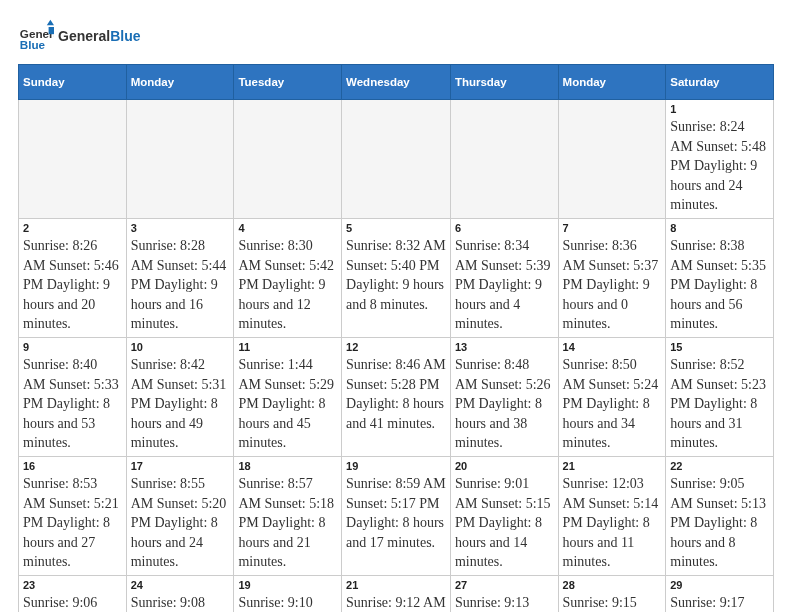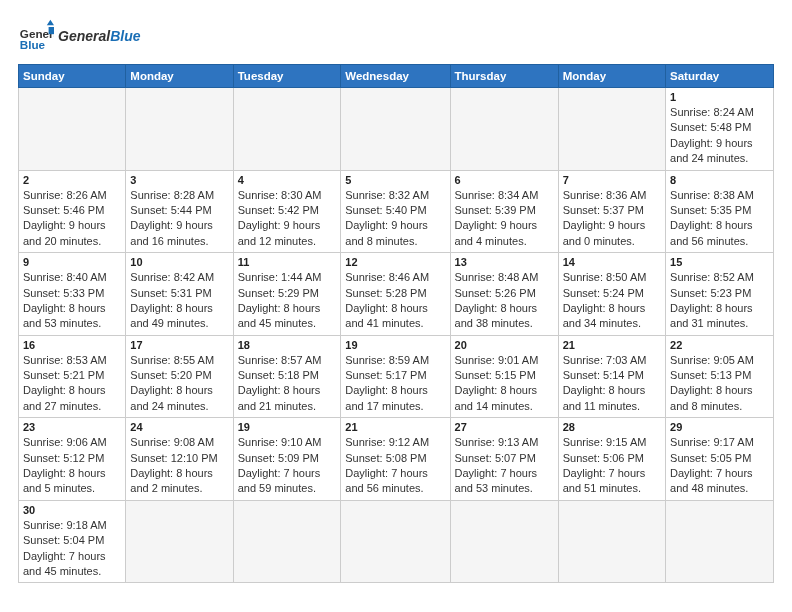--- a/index.html
+++ b/index.html
@@ -45,21 +45,21 @@
     .calendar {
       width: 100%;
       border-collapse: collapse;
       border: 1px solid #bbb;
     }
     .calendar th {
       background-color: #2e74c0;
       color: #fff;
       font-size: 11.5px;
       font-weight: bold;
-      padding: 5px 4px;
+      padding: 11px 4px;
       text-align: left;
       border: 1px solid #2060a0;
     }
     .calendar td {
       vertical-align: top;
       font-size: 9.5px;
       color: #333;
       padding: 3px 4px;
       border: 1px solid #ccc;
       width: 113px;
@@ -70,42 +70,43 @@
       background: #f5f5f5;
     }
     .day-num {
       font-size: 11px;
       font-weight: bold;
       color: #222;
       display: block;
       margin-bottom: 2px;
     }
     .day-info {
-      font-size: 11px;
+      font-size: 14px;
       color: #333;
       line-height: 1.4;
+      font-family: Liberation Serif, serif;
     }
     .last-row td {
       height: 60px;
     }
   </style>
 </head>
 <body>
 
 <div class="page">
   <div class="header">
     <div class="logo">
       <svg class="logo-icon" viewBox="0 0 40 40">
         <text x="2" y="22" font-size="13" font-weight="bold" fill="#333">General</text>
         <text x="2" y="34" font-size="13" font-weight="bold" fill="#1a6eb5">Blue</text>
         <polygon points="32,8 40,8 36,2" fill="#1a6eb5"></polygon>
         <polygon points="34,10 40,10 40,18 34,18" fill="#1a6eb5"></polygon>
       </svg>
       <div>
-        <div style="font-size:14px;color:#333;font-weight:bold;line-height:1.2;font-style:italic;">
+        <div style="font-size:14px;color:#333;font-weight:bold;line-height:1.2;">
           <span style="color:#333;">General</span><span style="color:#1a6eb5;">Blue</span>
         </div>
       </div>
     </div>
     <div class="title-block">
       <div class="month-title"></div>
       <div class="location"></div>
     </div>
   </div>
 
@@ -250,21 +251,21 @@
 Daylight: 8 hours and 17 minutes.</div>
           </td>
           <td>
             <span class="day-num">20</span>
             <div class="day-info">Sunrise: 9:01 AM
 Sunset: 5:15 PM
 Daylight: 8 hours and 14 minutes.</div>
           </td>
           <td>
             <span class="day-num">21</span>
-            <div class="day-info">Sunrise: 7:03 AM
+            <div class="day-info">Sunrise: 12:03 AM
 Sunset: 5:14 PM
 Daylight: 8 hours and 11 minutes.</div>
           </td>
           <td>
             <span class="day-num">22</span>
             <div class="day-info">Sunrise: 9:05 AM
 Sunset: 5:13 PM
 Daylight: 8 hours and 8 minutes.</div>
           </td>
         </tr>

